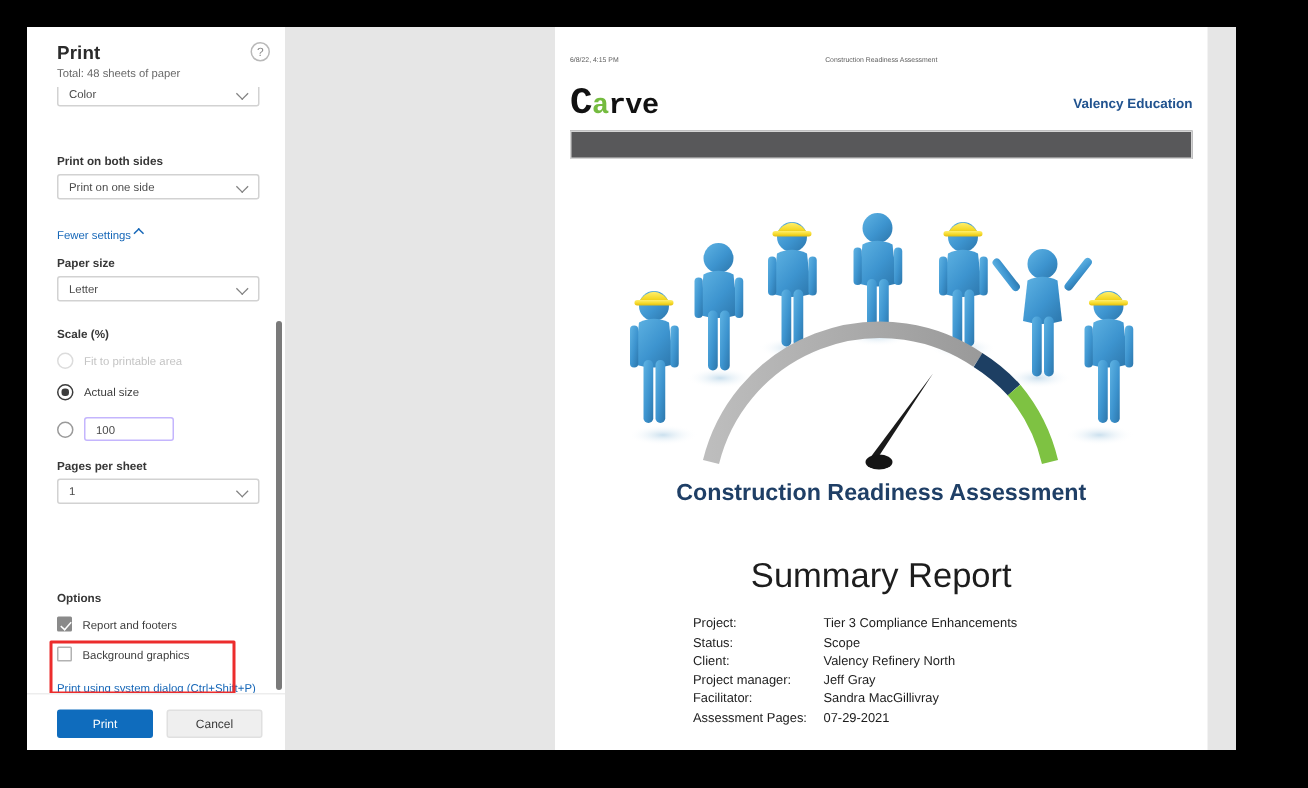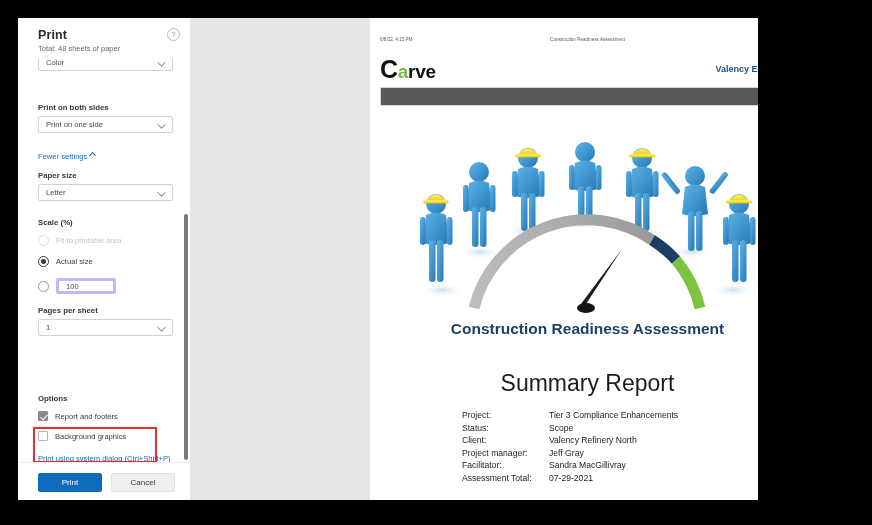--- a/index.html
+++ b/index.html
@@ -12,21 +12,21 @@
   #root {
     position: relative;
     width: 872px; height: 525px;
     background: #000000;
   }
 
   
   #content {
     position: absolute;
     left: 18px; top: 18px;
-    width: 740px; height: 482px;
+    width: 806px; height: 482px;
     background: #e6e6e6;
     overflow: hidden;
   }
 
   
   #print-panel {
     position: absolute;
     left: 0px; top: 0px;
     width: 172px; height: 482px;
     background: #ffffff;
@@ -108,21 +108,21 @@
   .radio.checked { border-color: #3b3b3b; border-width: 1.6px; }
   .radio.checked::after {
     content:""; position: absolute; left: 2.2px; top: 2.2px;
     width: 4.4px; height: 4.4px; border-radius: 50%; background: #3b3b3b;
   }
   .radio.disabled { border-color: #dcdcdc; }
   .radio-row.disabled { color: #c4c4c4; }
 
   .scale-input {
     width: 60px; height: 16px;
-    border: 3px solid #c4b5fd; border-radius: 2px; background: #fff;
+    border: 1px solid #c4b5fd; border-radius: 2px; background: #fff;
     font-size: 7.6px; color: #4b4b4b;
     padding-left: 7px; font-family: "Liberation Sans", sans-serif;
   }
 
   
   #options-group { position: absolute; left: 20px; }
   #red-box {
     position: absolute;
     left: 15px; top: 369px;
     width: 124px; height: 36px;
@@ -192,21 +192,21 @@
   }
   #run-head-left { left: 10px; }
   #run-head-center { left: 0; width: 435px; text-align: center; }
 
   
   #brand-row {
     position: absolute; left: 10px; top: 40px; width: 415px; height: 26px;
   }
   #logo-carve {
     position: absolute; left: 0; top: 0;
-    font-family: Liberation Sans, sans-serif;
+    font-family: Liberation Mono, monospace;
     font-size: 19px; font-weight: bold; color: #111; letter-spacing: -.3px;
     line-height: 22px;
   }
   #logo-carve .big-c { font-size: 25px; line-height: 22px; }
   #logo-carve .green-a { color: #74bb3f; }
   #brand-right {
     position: absolute; right: 0; top: 6px;
     font-size: 9px; font-weight: bold; color: #21538f; white-space: nowrap;
   }
   #dark-bar {
@@ -481,21 +481,21 @@
               </tr>
               <tr>
                 <td class="k">Project manager:</td>
                 <td>Jeff Gray</td>
               </tr>
               <tr>
                 <td class="k">Facilitator:</td>
                 <td>Sandra MacGillivray</td>
               </tr>
               <tr>
-                <td class="k">Assessment Total:</td>
+                <td class="k">Assessment Pages:</td>
                 <td>07-29-2021</td>
               </tr>
             </tbody>
         </table>
 
       </div>
     </div>
 
   </div>
 </div>

